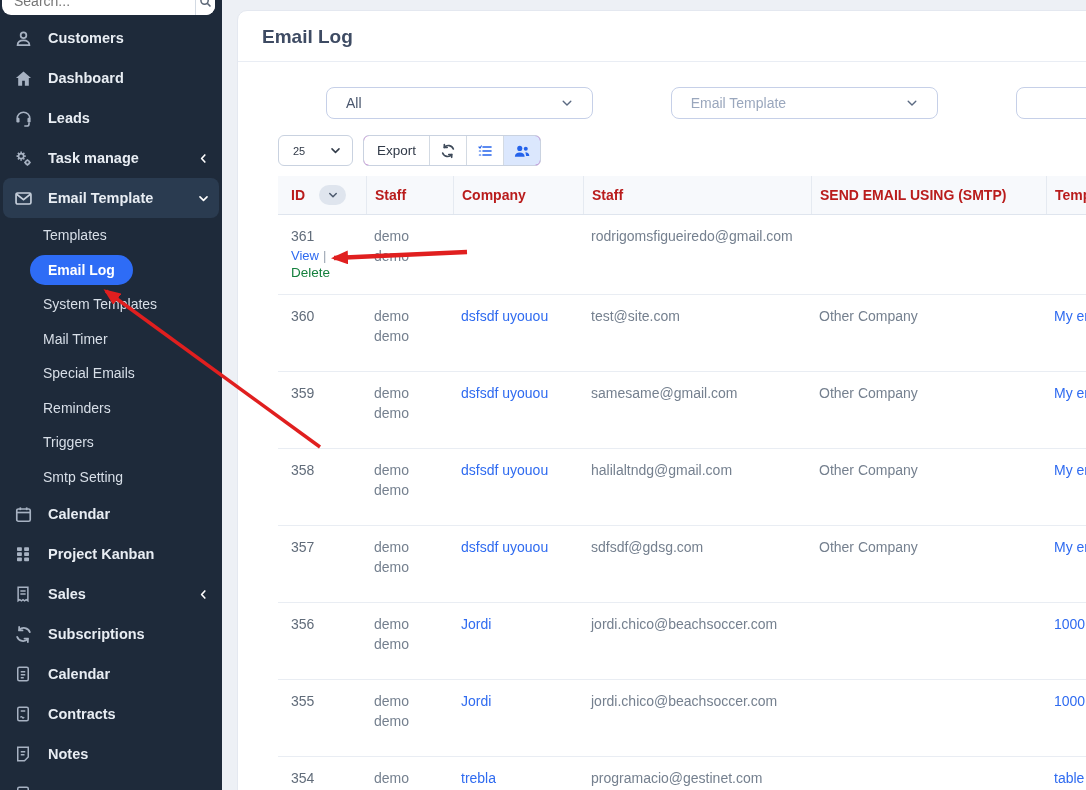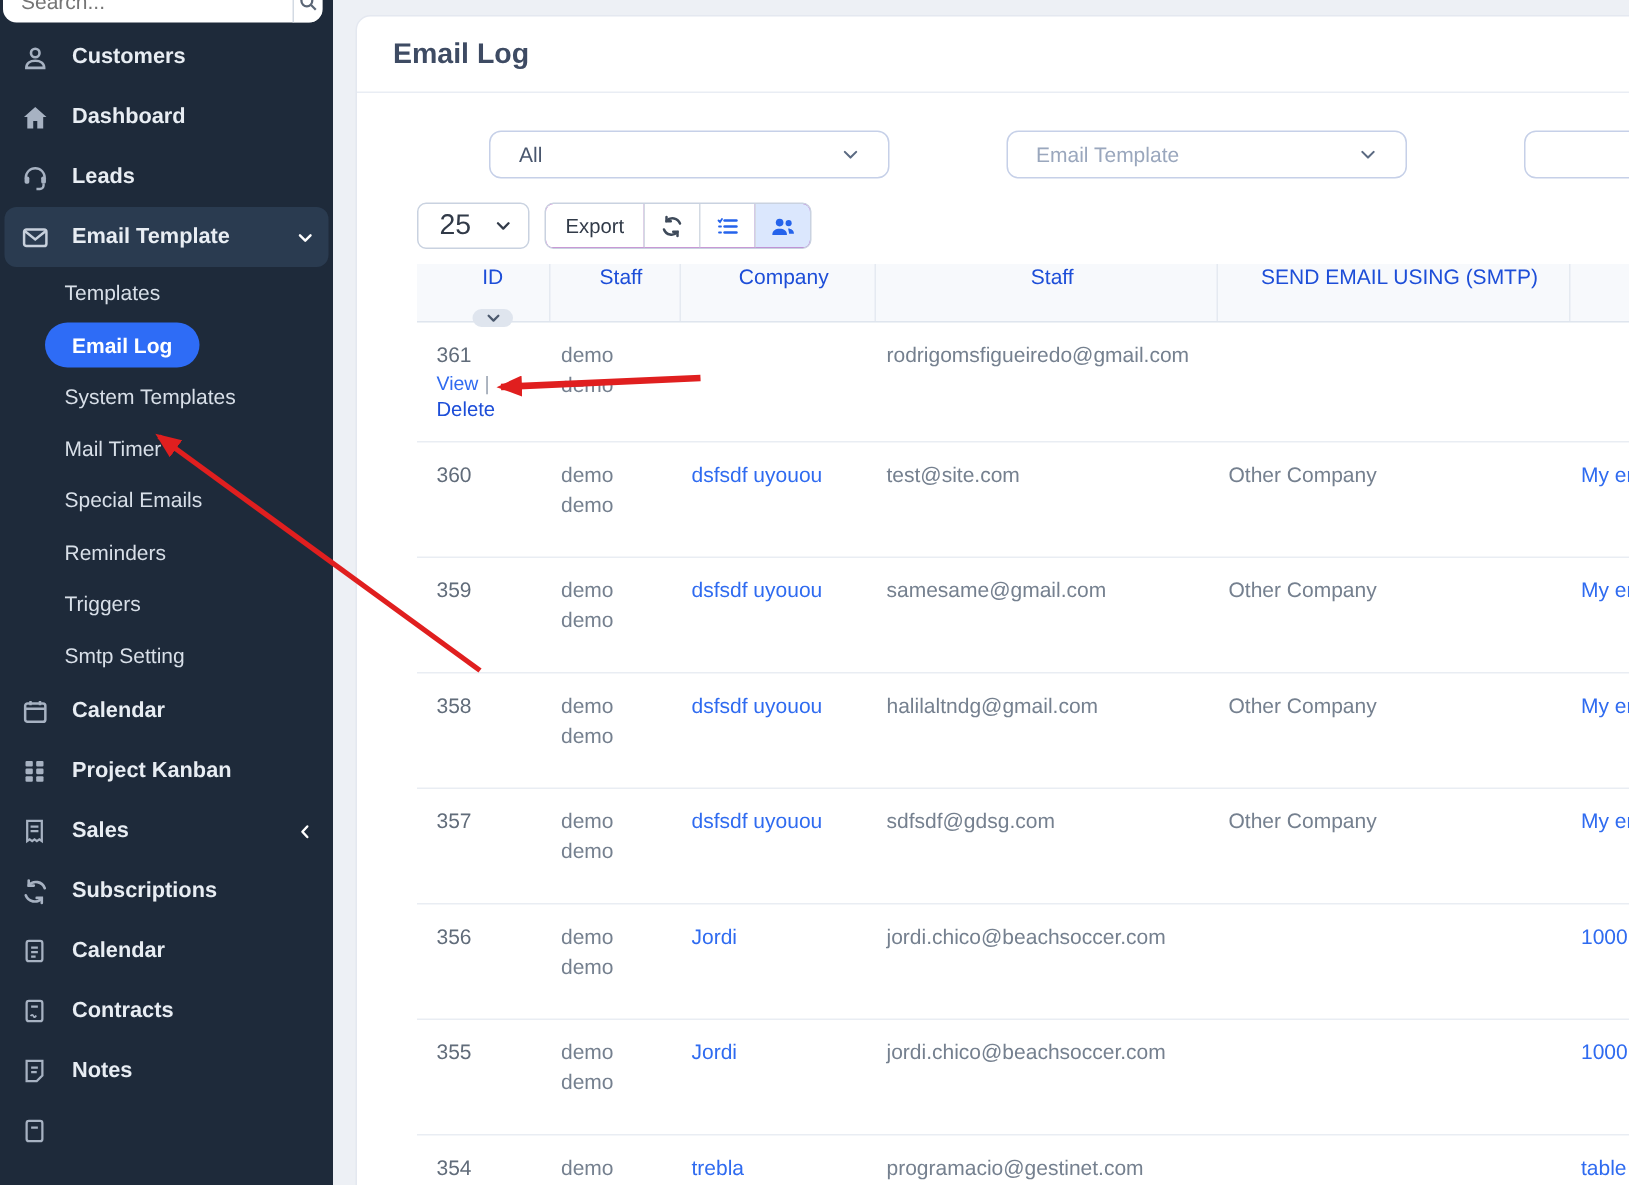--- a/index.html
+++ b/index.html
@@ -37,45 +37,45 @@
   .filters { display:flex; gap:30px; margin:25px 0 0 40px; }
   .select-box { height:32px; border:1px solid #c6d0e8; border-radius:8px; display:flex; align-items:center;
                 padding:0 18px 0 19px; font-size:14px; color:#49566d; background:#fff; cursor:pointer;margin-left:48px; }
   .select-box .sel-chev { margin-left:auto; color:#5b6a82; display:flex; }
   .sb-all { width:368px; }
   .sb-tpl { width:369px; color:#9aa7bd; }
   .sb-third { width:230px; flex:0 0 230px; }
 
   .toolbar { display:flex; margin:16px 0 0 40px; align-items:stretch; height:31px; gap:10px; }
   .page-select { width:75px; border:1px solid #c9d2e0; border-radius:6px; background:#fff; display:flex;
-                 align-items:center; padding:0 10px 0 14px; font-size:19px; color:#313a48; cursor:pointer; }
+                 align-items:center; padding:0 10px 0 14px; font-size:11px; color:#313a48; cursor:pointer; }
   .page-select .sel-chev { margin-left:auto; color:#333c4a; display:flex; }
   .btn-group { display:flex; border:1px solid #c9d2e0; border-radius:6px; background:#a21caf; overflow:hidden; }
   .btn-group > * { border:none; background:#fff; display:flex; align-items:center; justify-content:center; cursor:pointer; }
   .btn-group > * + * { border-left:1px solid #d3dae3; }
   .btn-export { padding:0 13px; font-size:13.5px; color:#313a48; font-family:"Liberation Sans", sans-serif; }
   .btn-ic { width:37px; }
   .btn-ic.active { background:#dbe7fd; }
 
   .table { margin:10px 0 0 40px; width:1028px; font-size:14px; }
   .thead { display:flex; height:39px; background:#f7f9fc; align-items:center; border-bottom:1px solid #dfe5ee; }
-  .th { color:#1d4ed8; font-weight:400; padding-left:8px; height:100%; display:flex; align-items:center;flex-direction:column; }
+  .th { color:#b91c1c; font-weight:700; padding-left:8px; height:100%; display:flex; align-items:center; }
   .th + .th { border-left:1px solid #e5eaf1; }
   .c1{width:88px;} .c2{width:87px;} .c3{width:130px;} .c4{width:228px;} .c5{width:235px;} .c6{width:260px;}
   .th.c1 { padding-left:13px; justify-content:flex-start; gap:14px; }
   .id-sort { width:27px; height:20px; border:none; border-radius:10px; background:#dfe5ee; color:#4c5a6e;
              display:flex; align-items:center; justify-content:center; cursor:pointer; }
   .trow { display:flex; border-bottom:1px solid #e9edf3; }
   .trow .td { padding:12px 8px 0 8px; color:#75808f; line-height:19.5px; }
   .trow .td.c1 { padding-left:13px; color:#616c7a; }
   .trow { height:77px; }
   .trow.first { height:80px; }
   .staff-line { display:block; }
   a.lnk { color:#2f6bf0; text-decoration:none; cursor:pointer; }
-  a.del { color:#1d4ed8; text-decoration:none; cursor:pointer;margin-top:12px; }
+  a.del { color:#15803d; text-decoration:none; cursor:pointer;margin-top:12px; }
   .actions { display:block; font-size:13px; line-height:17px; }
   .actions .pipe { color:#9aa4b2; margin-left:4px; }
   .del-line { display:block; font-size:13.5px; line-height:17px; }
 
   .annot { position:absolute; left:0; top:0; z-index:40; pointer-events:none; }
 </style>
 </head>
 <body>
 
 <div class="sidebar">
@@ -112,20 +112,36 @@
     <div class="nav-item">
       <span class="ic">
         <svg class="sicon" width="19" height="19" viewBox="0 0 24 24" fill="none" stroke="#a7b2c2" stroke-width="2">
           <path d="M4 12a8 8 0 0 1 16 0"></path>
             <rect x="3" y="11" width="4" height="6" rx="1.5" fill="#a7b2c2" stroke="none"></rect>
           <rect x="17" y="11" width="4" height="6" rx="1.5" fill="#a7b2c2" stroke="none"></rect>
           <path d="M19 17v1.5a3 3 0 0 1-3 3h-3"></path>
         </svg>
       </span>
       <span>Leads</span>
+    </div>
+    <div class="nav-item">
+      <span class="ic">
+        <svg class="sicon" width="19" height="19" viewBox="0 0 24 24" fill="none" stroke="#a7b2c2" stroke-width="2">
+          <circle cx="9" cy="9" r="3.2"></circle>
+          <path d="M9 3.2v2M9 12.8v2M3.2 9h2M12.8 9h2M4.9 4.9l1.4 1.4M11.7 11.7l1.4 1.4M13.1 4.9l-1.4 1.4M6.3 11.7l-1.4 1.4"></path>
+          <circle cx="17" cy="17" r="2.4"></circle>
+          <path d="M17 12.8v1.6M17 19.6v1.6M12.8 17h1.6M19.6 17h1.6"></path>
+        </svg>
+      </span>
+      <span>Task manage</span>
+      <span class="chev">
+        <svg class="sicon" width="13" height="13" viewBox="0 0 24 24" fill="none" stroke="#fff" stroke-width="3" stroke-linecap="round" stroke-linejoin="round">
+            <polyline points="14.5,5.5 8.5,12 14.5,18.5"></polyline>
+          </svg>
+      </span>
     </div>
     <div class="nav-item active-parent">
       <span class="ic">
         <svg class="sicon" width="19" height="19" viewBox="0 0 24 24" fill="none" stroke="#c7d0dc" stroke-width="2.1">
           <rect x="2.6" y="5" width="18.8" height="14" rx="2"></rect>
             <polyline points="3.4,6.6 12,13.4 20.6,6.6"></polyline>
         </svg>
       </span>
       <span>Email Template</span>
       <span class="chev">

